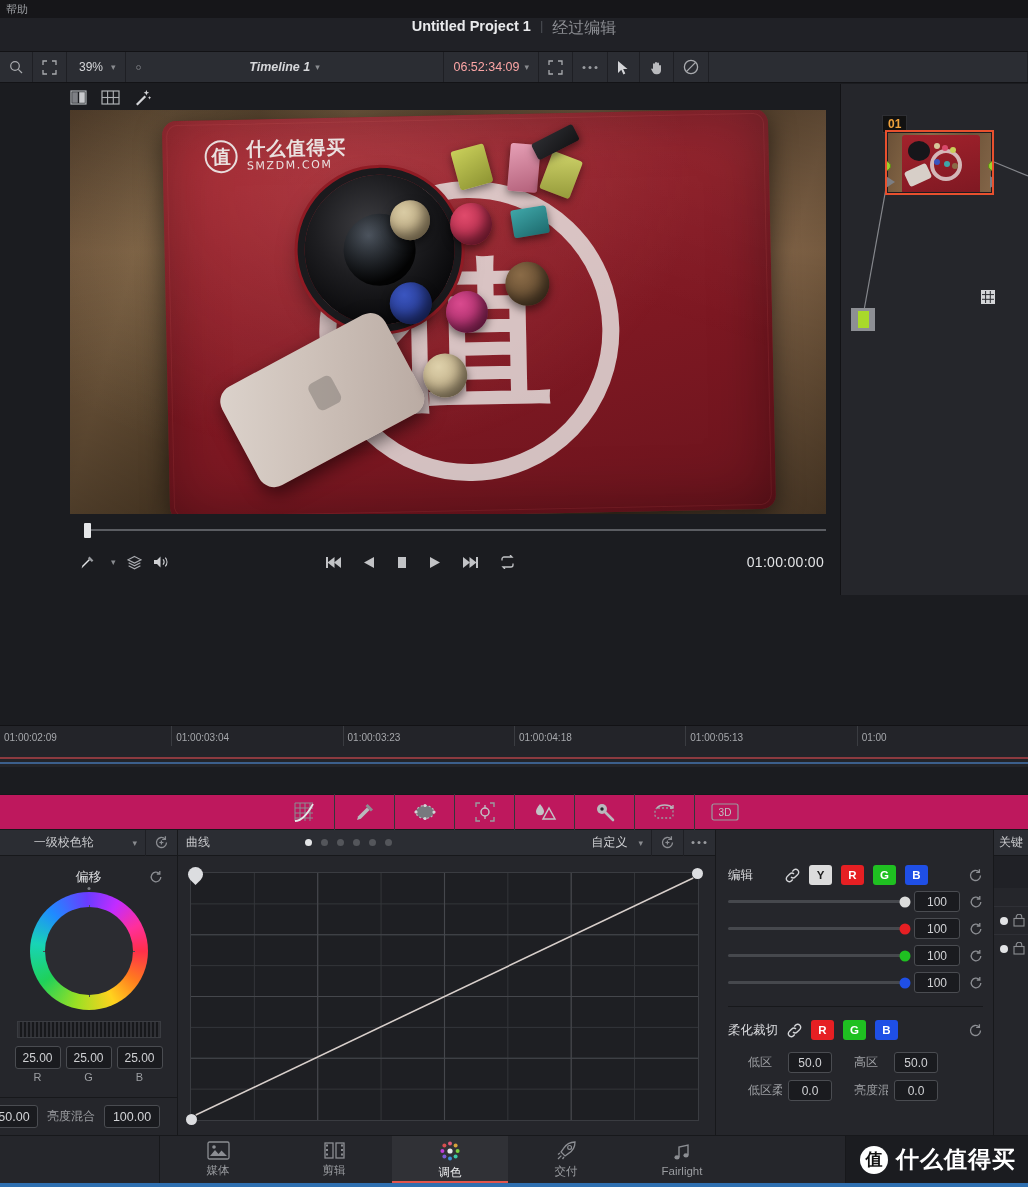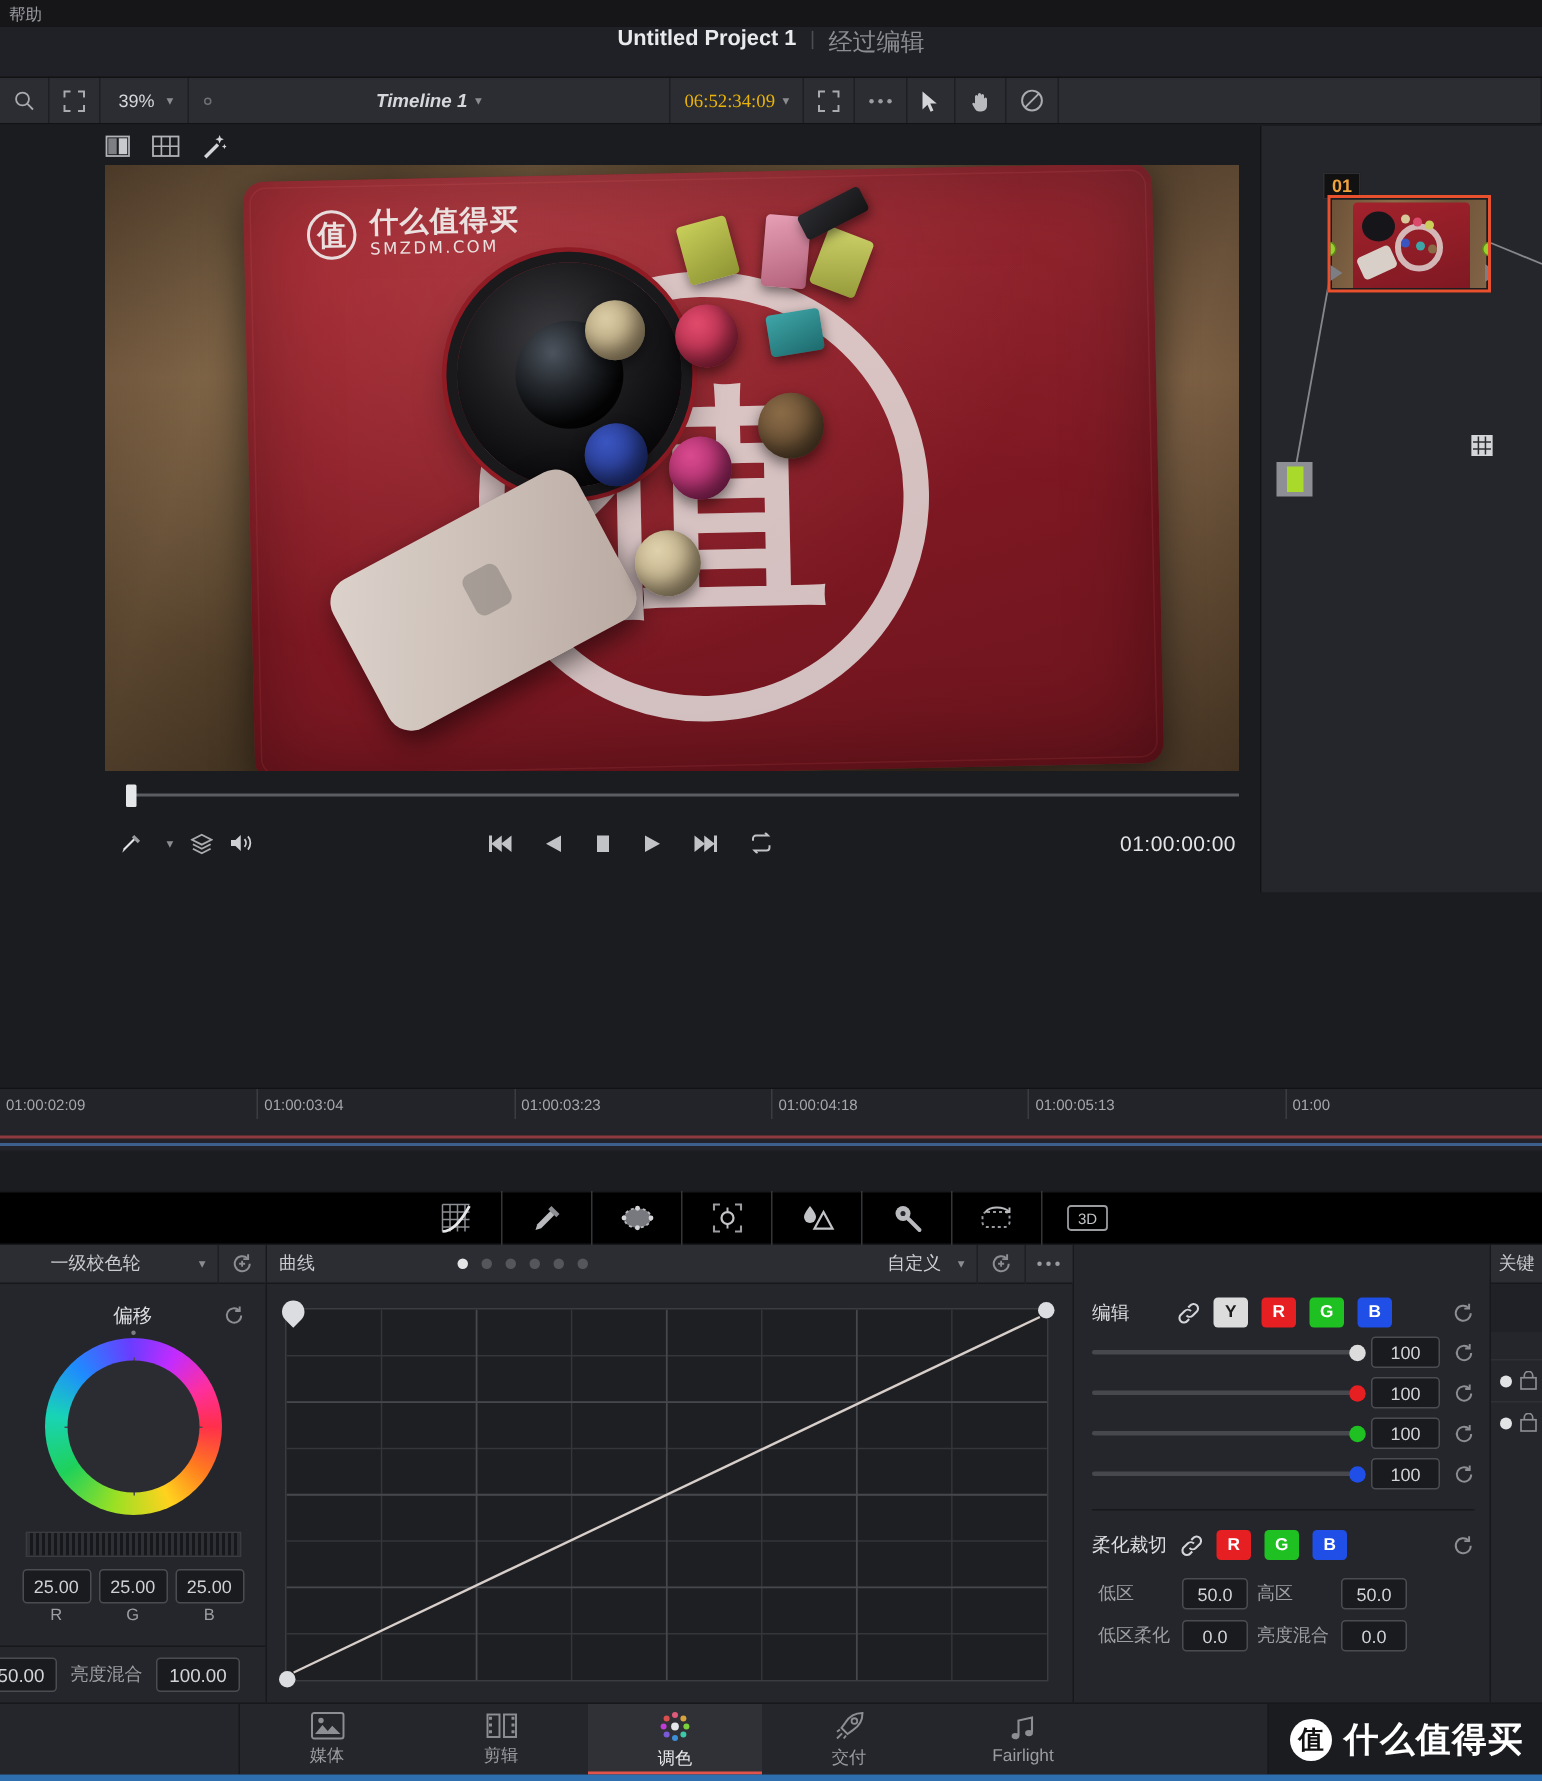--- a/index.html
+++ b/index.html
@@ -40,21 +40,21 @@
   .tb-cell {
     display: flex; align-items: center; justify-content: center;
     border-right: 1px solid #1e1f24;
     padding: 0 9px; color: #b4b6ba;
   }
   .tb-grow { flex: 1; display: flex; align-items: center; justify-content: center;
              border-right: 1px solid #1e1f24; position: relative; }
   .zoomval { font-size: 12px; color: #d6d7da; min-width: 30px; text-align: center; }
   .chev { font-size: 9px; color: #8a8c90; margin-left: 5px; }
   .tl-name { font-size: 12.5px; color: #d6d7da; font-weight: bold; font-style: italic; }
-  .tc-disp { font-size: 12.5px; color: #eab308; font-family: Liberation Serif, serif; }
+  .tc-disp { font-size: 12.5px; color: #fca5a5; }
   .tiny-circle { width:5px;height:5px;border:1px solid #6e7075;border-radius:50%; }
 
   
   .viewer-wrap {
     position: absolute; left: 0; top: 84px; width: 841px; height: 511px;
     background: #1b1c20; border-right: 1px solid #121215;
   }
   .viewer-top {
     height: 26px; display: flex; align-items: center; gap: 14px;
     padding-left: 70px; background: #1b1c20;
@@ -173,21 +173,21 @@
     display:flex; font-size:10px; color:#a6a8ac;
   }
   .tl-tick { width:200px; border-left:1px solid #3a3c41; padding:6px 0 0 4px; height:20px;}
   .tl-tick:first-child{border-left:none;}
   .tl-strip-red { position:absolute; left:0; right:0; bottom:8px; height:2px; background:#8c3a3f; }
   .tl-strip-blue { position:absolute; left:0; right:0; bottom:3px; height:2px; background:#3c5f8c; }
 
   
   .color-toolbar {
     position:absolute; left:0; top:794px; width:1028px; height:36px;
-    background:#000000; border-top:1px solid #17181b; border-bottom:1px solid #17181b;
+    background:#be185d; border-top:1px solid #17181b; border-bottom:1px solid #17181b;
     display:flex; align-items:center; justify-content:center;
   }
   .ct-item { width:60px; height:36px; display:flex; align-items:center; justify-content:center;
              border-left:1px solid #34363b; }
   .ct-item:first-child{ border-left:none; }
 
   
   .lower { position:absolute; left:0; top:830px; width:1028px; height:305px; display:flex; }
 
   .panel-head {
@@ -257,21 +257,21 @@
   .sec-reset { margin-left:auto; }
   .slider-row { display:flex; align-items:center; gap:9px; padding:6px 10px 0 12px; }
   .sl-track { position:relative; flex:1; height:3px; background:#46484d; border-radius:2px; }
   .sl-knob { position:absolute; top:50%; transform:translate(-50%,-50%);
              width:11px;height:11px;border-radius:50%; }
   .sl-box { width:46px; height:21px; background:#1a1b1f; border:1px solid #4a4c51; border-radius:3px;
             display:flex;align-items:center;justify-content:center; font-size:12px; color:#d2d3d6; }
   .divider { height:1px; background:#17181b; margin:13px 10px 0 12px; }
   .sc-grid { display:grid; grid-template-columns: 50px 44px 50px 44px; gap:7px 6px;
              padding:12px 10px 0 16px; align-items:center; }
-  .sc-lbl { font-size:12px; color:#9d9fa3; white-space:nowrap; overflow:hidden; }
+  .sc-lbl { font-size:12px; color:#9d9fa3; white-space:nowrap; overflow:hidden;margin-left:16px; }
   .sc-box { height:21px; background:#1a1b1f; border:1px solid #4a4c51; border-radius:3px;
             display:flex;align-items:center;justify-content:center; font-size:12px; color:#d2d3d6; }
 
   
   .key-panel { width:34px; background:#25262b; display:flex; flex-direction:column; }
   .key-row { height:28px; display:flex; align-items:center; gap:5px; padding-left:6px;
              border-top:1px solid #2f3036; }
   .key-dot { width:8px;height:8px;border-radius:50%;background:#e2e3e5; }
   .key-spacer { height:32px; background:#202126; }
   .key-spacer2 { height:18px; }

